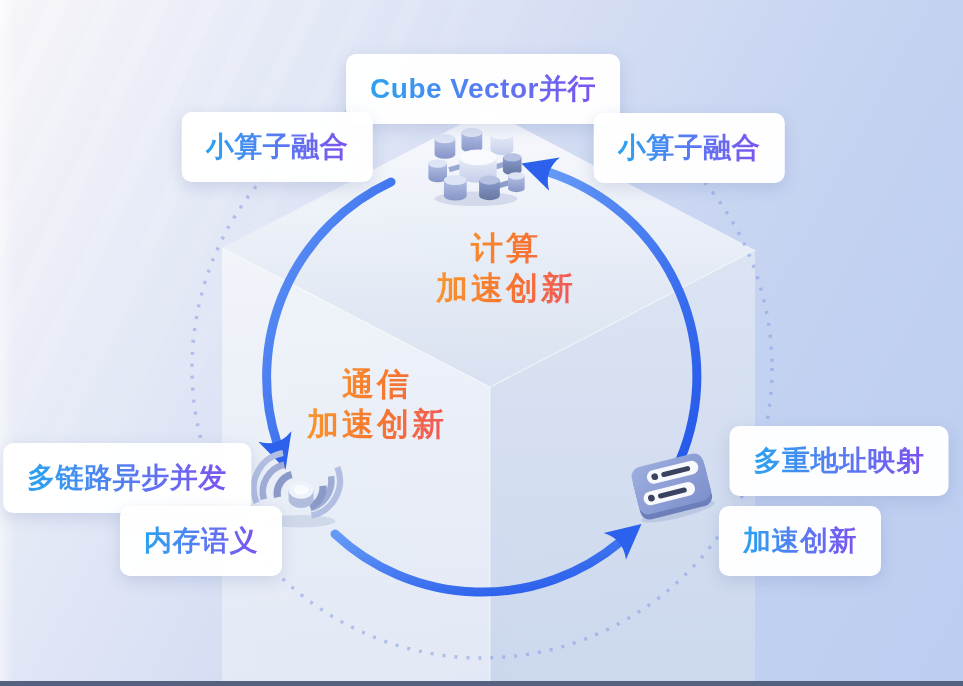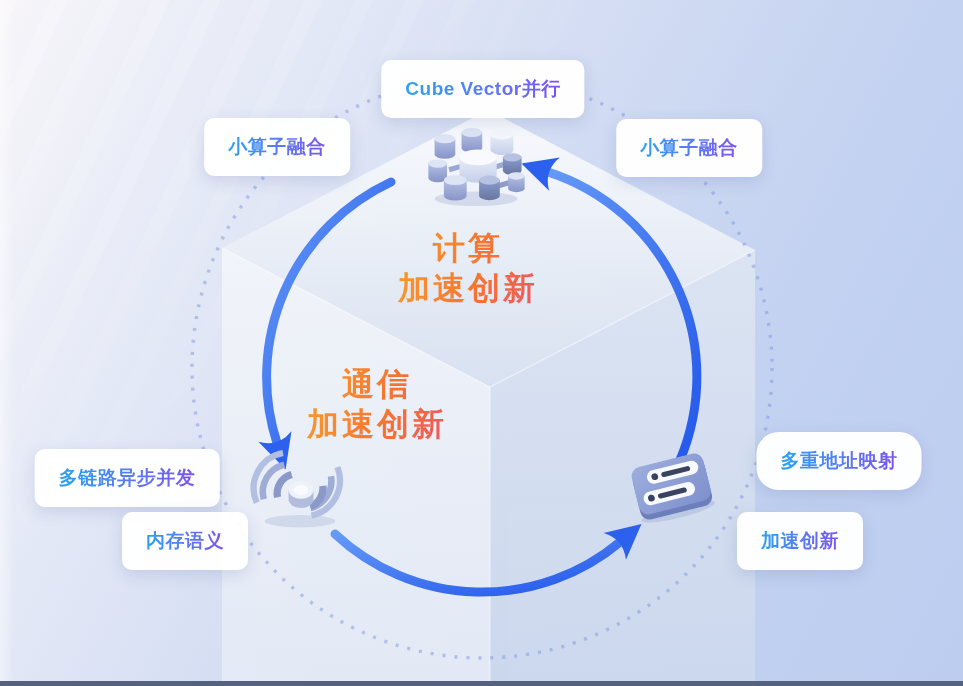--- a/index.html
+++ b/index.html
@@ -17,21 +17,21 @@
   .left-light{position:absolute;left:0;top:0;bottom:0;width:14px;
     background:linear-gradient(90deg,rgba(255,255,255,.45),rgba(255,255,255,0));}
   .bottom-bar{position:absolute;left:0;right:0;bottom:0;height:5px;background:#55627f;}
   svg.scene{position:absolute;left:0;top:0;}
 
   .pill{
     position:absolute;transform:translate(-50%,-50%);
     background:rgba(255,255,255,.97);border-radius:10px;
     padding:16px 24px;white-space:nowrap;
     box-shadow:0 5px 16px rgba(80,100,160,.18);
-    font-size:19px;font-weight:700;letter-spacing:.5px;
+    font-size:28px;font-weight:700;letter-spacing:.5px;
   }
   .pill span{
     background:linear-gradient(90deg,#2f9ff0 5%,#5b78f2 55%,#7c53ef 100%);
     -webkit-background-clip:text;background-clip:text;
     color:transparent;-webkit-text-fill-color:transparent;
   }
   .ctext{
     position:absolute;transform:translateX(-50%);text-align:center;
     font-size:32px;font-weight:800;line-height:1.26;letter-spacing:3px;
     background:linear-gradient(105deg,#f8952d 10%,#f6762f 55%,#ef5560 100%);
@@ -176,25 +176,25 @@
       <circle cx="25.5" cy="43.5" r="3.2" fill="#39425f"></circle>
       <rect x="32" y="41.2" width="28" height="4.8" rx="2.4" fill="#39425f"></rect>
     </g>
   </svg>
 </div>
 
 <div class="pill" style="left:483px;top:89px;"><span>Cube Vector并行</span></div>
 <div class="pill" style="left:277px;top:147px;"><span>小算子融合</span></div>
 <div class="pill" style="left:689px;top:148px;"><span>小算子融合</span></div>
 <div class="pill" style="left:127px;top:466px;margin-top:12px;"><span>多链路异步并发</span></div>
-<div class="pill" style="left:185px;top:541px;"><span>内存语义</span></div>
-<div class="pill" style="left:839px;top:461px;border-radius:22px;"><span>多重地址映射</span></div>
+<div class="pill" style="left:201px;top:541px;"><span>内存语义</span></div>
+<div class="pill" style="left:839px;top:461px;"><span>多重地址映射</span></div>
 <div class="pill" style="left:800px;top:541px;"><span>加速创新</span></div>
 
-<div class="ctext" style="left:468px;top:228px;text-decoration:underline;">
+<div class="ctext" style="left:506px;top:228px;text-decoration:underline;">
   <div>计算</div>
   <div>加速创新</div>
 </div>
 <div class="ctext" style="left:377px;top:364px;">
   <div>通信</div>
   <div>加速创新</div>
 </div>
 <div class="ctext" style="left:591px;top:364px;">
 </div>
 

